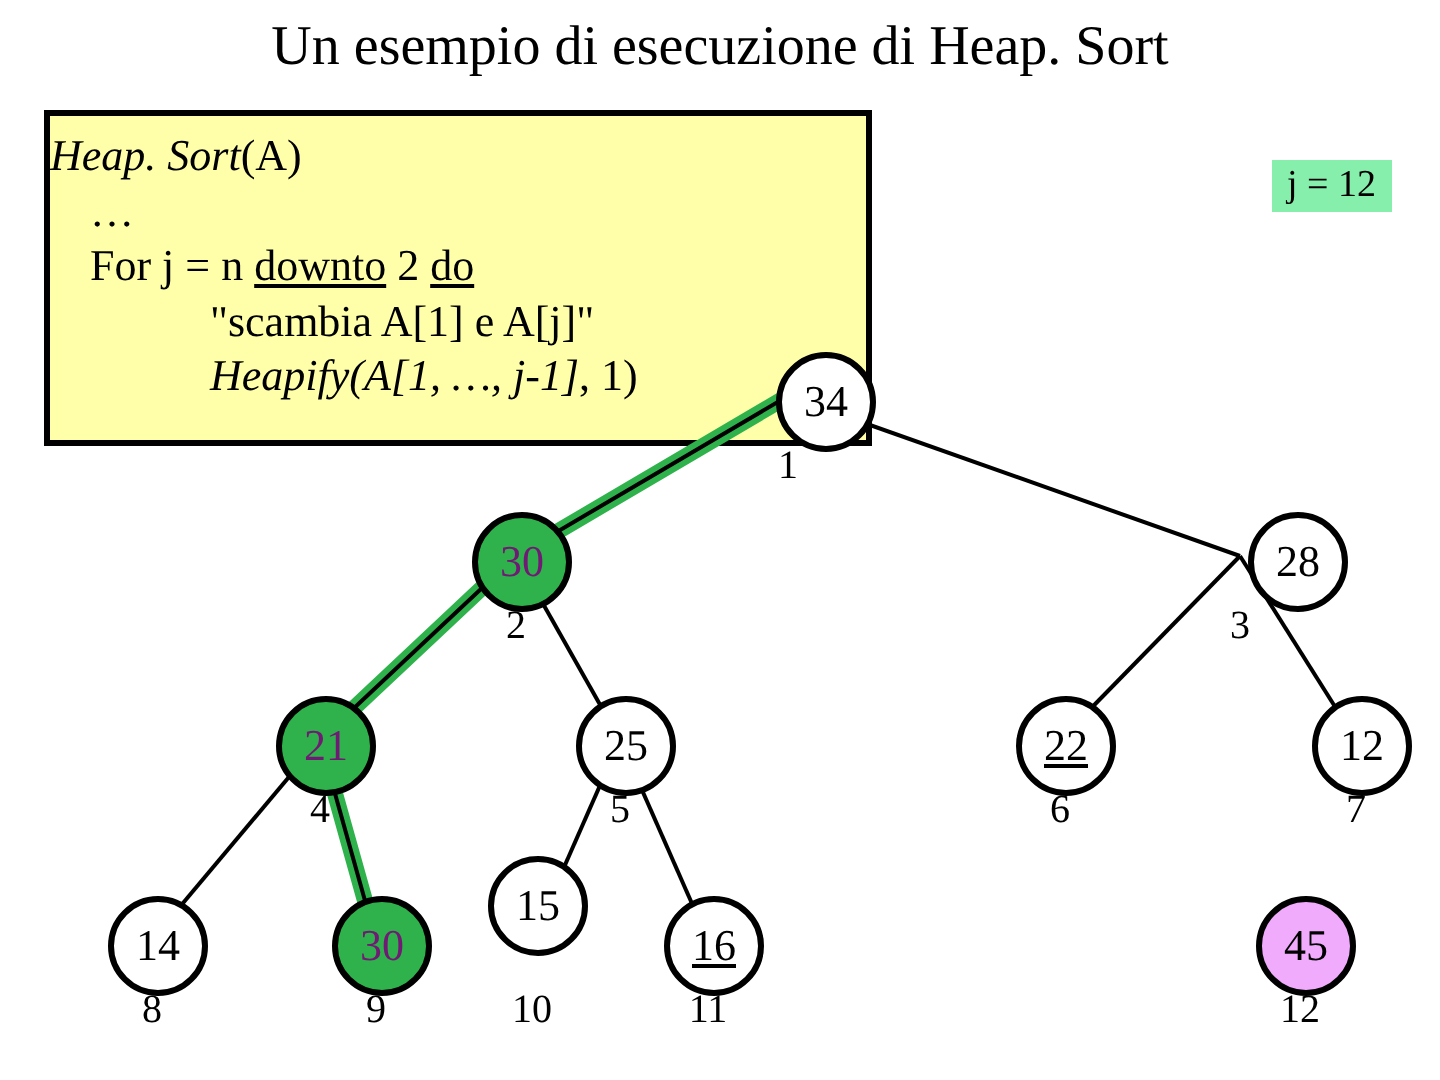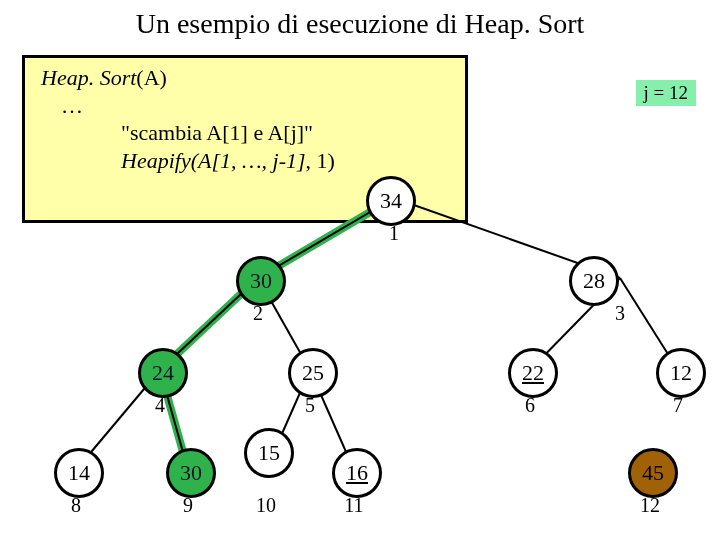--- a/index.html
+++ b/index.html
@@ -1,38 +1,41 @@
 <!DOCTYPE html>
 <html><head>
 <meta charset="utf-8">
 <style>
   html,body{margin:0;padding:0;width:720px;height:540px;background:#fff;font-family:"Times New Roman",serif;color:#000}
   .stage{position:relative;width:720px;height:476px}
   .title{position:absolute;top:8px;left:0;right:0;text-align:center;font-size:28px}
-  .codebox{position:absolute;left:22px;top:55px;width:408px;height:150px;border:3px solid #000;background:#ffffaa;padding:6px 16px;font-size:22px;line-height:1.25}
+  .codebox{position:absolute;left:22px;top:55px;width:408px;height:150px;border:3px solid #000;background:#ffffaa;padding:6px 0;font-size:22px;line-height:1.25}
   .codebox .ul{text-decoration:underline}
   .codebox em{font-style:italic}
   .jbox{position:absolute;right:24px;top:80px;background:#86efac;font-size:19px;padding:2px 8px}
   svg.edges{position:absolute;left:0;top:0;width:720px;height:540px;pointer-events:none}
   .node{position:absolute;width:44px;height:44px;border:3px solid #000;border-radius:50%;background:#fff;display:flex;align-items:center;justify-content:center;font-size:22px}
-  .node.green{background:#2fb24b;color:#0f172a}
-  .node.teal{background:#a16207}
+  .node.green{background:#2fb24b;color:#701a75}
+  .node.teal{background:#f0abfc}
   .idx{position:absolute;font-size:20px;color:#000;width:40px;text-align:center}
 </style>
 </head>
 <body>
 <div class="stage">
 
 <div class="title">Un esempio di esecuzione di Heap. Sort</div>
 
 <div class="codebox">
   <div>
     <em>Heap. Sort</em><span>(A)</span>
   </div>
   <div style="padding-left:20px">…</div>
+  <div style="padding-left:20px">
+    <span>For j  = n </span><span class="ul">downto</span><span> 2 </span><span class="ul">do</span>
+  </div>
   <div style="padding-left:80px">"scambia A[1] e A[j]"</div>
   <div style="padding-left:80px">
     <em>Heapify</em><em>(A[1, …, j-1]</em><span>, 1)</span>
   </div>
 </div>
 
 <div class="jbox">j = 12</div>
 
 <svg class="edges">
       <line x1="160" y1="370" x2="188" y2="470" stroke="#2fb24b" stroke-width="8" stroke-linecap="round"></line>
@@ -43,27 +46,27 @@
       <line x1="258" y1="278" x2="160" y2="370" stroke="#000" stroke-width="2"></line>
       <line x1="258" y1="278" x2="310" y2="370" stroke="#000" stroke-width="2"></line>
       <line x1="620" y1="278" x2="530" y2="370" stroke="#000" stroke-width="2"></line>
       <line x1="620" y1="278" x2="678" y2="370" stroke="#000" stroke-width="2"></line>
       <line x1="160" y1="370" x2="76" y2="470" stroke="#000" stroke-width="2"></line>
       <line x1="160" y1="370" x2="188" y2="470" stroke="#000" stroke-width="2"></line>
       <line x1="310" y1="370" x2="266" y2="470" stroke="#000" stroke-width="2"></line>
       <line x1="310" y1="370" x2="354" y2="470" stroke="#000" stroke-width="2"></line>
     </svg>
 <div id="nodes">
-      <div class="node" style="left: 366px; top: 176px;">34</div>
+      <div class="node" style="left: 388px; top: 176px;">34</div>
       <div class="idx" style="left: 374px; top: 222px;">1</div>
       <div class="node green" style="left: 236px; top: 256px;">30</div>
       <div class="idx" style="left: 238px; top: 302px;">2</div>
-      <div class="node" style="left: 569px; top: 256px;">28</div>
+      <div class="node" style="left: 624px; top: 256px;">28</div>
       <div class="idx" style="left: 600px; top: 302px;">3</div>
-      <div class="node green" style="left: 138px; top: 348px;">24</div>
+      <div class="node green" style="left: 138px; top: 348px;">21</div>
       <div class="idx" style="left: 140px; top: 394px;">4</div>
       <div class="node" style="left: 288px; top: 348px; text-align: center;">25</div>
       <div class="idx" style="left: 290px; top: 394px;">5</div>
       <div class="node" style="left: 508px; top: 348px; text-decoration: underline;">22</div>
       <div class="idx" style="left: 510px; top: 394px;">6</div>
       <div class="node" style="left: 656px; top: 348px;">12</div>
       <div class="idx" style="left: 658px; top: 394px;">7</div>
       <div class="node" style="left: 54px; top: 448px;">14</div>
       <div class="idx" style="left: 56px; top: 494px;">8</div>
       <div class="node green" style="left: 166px; top: 448px;">30</div>

